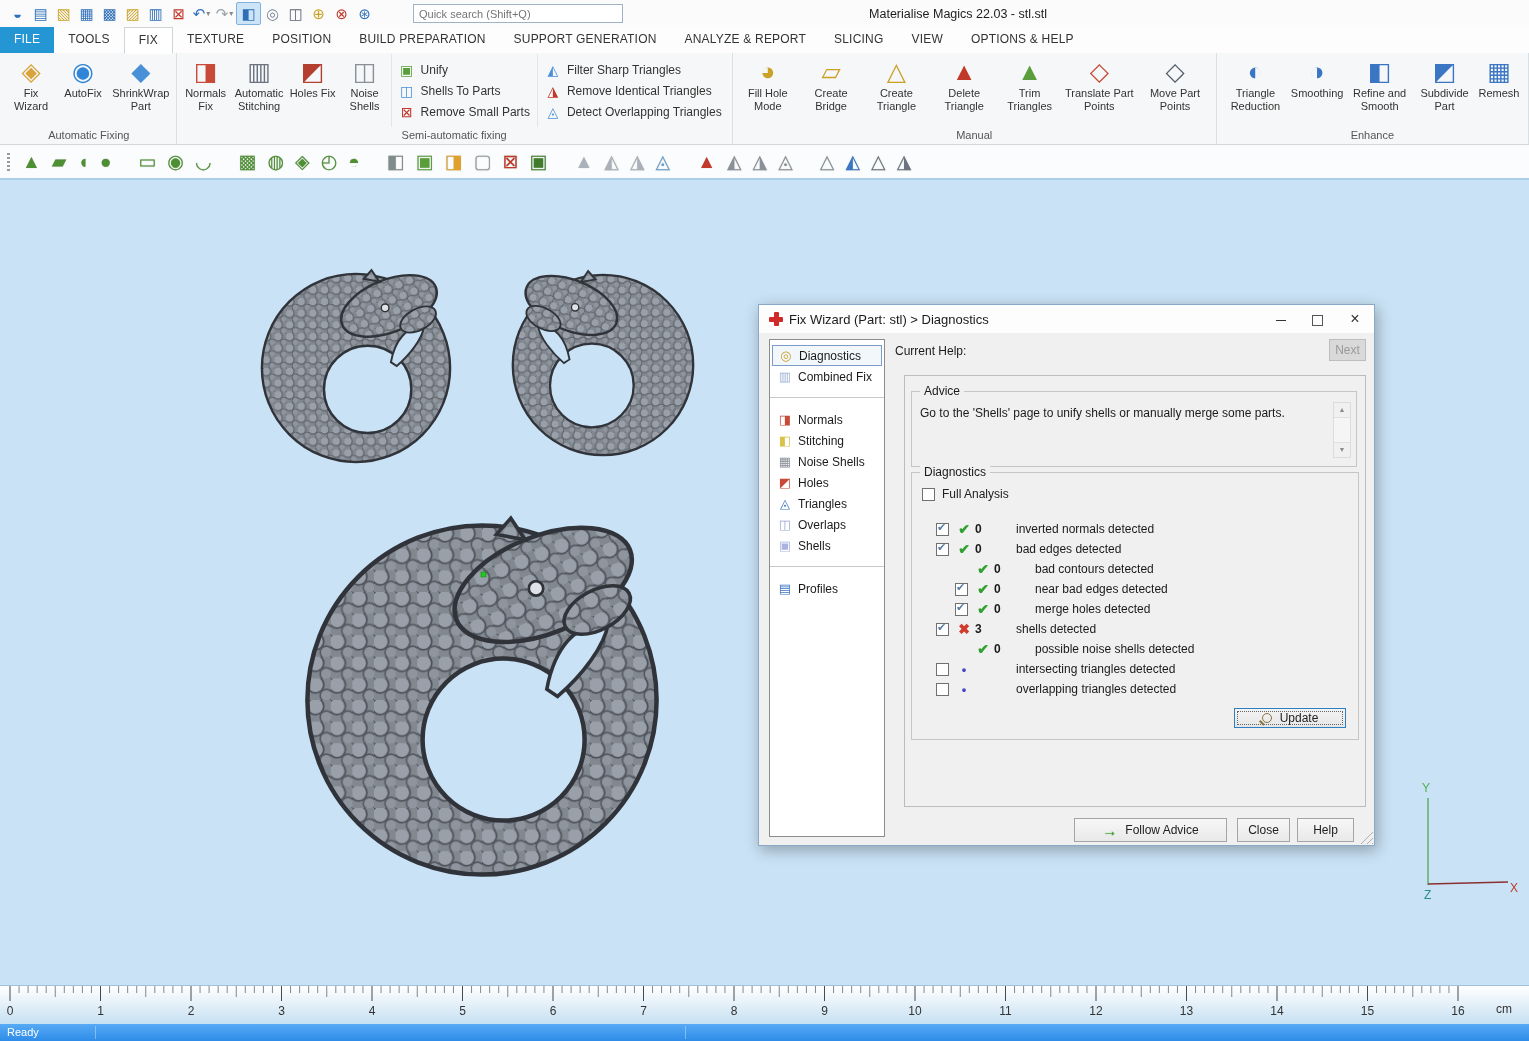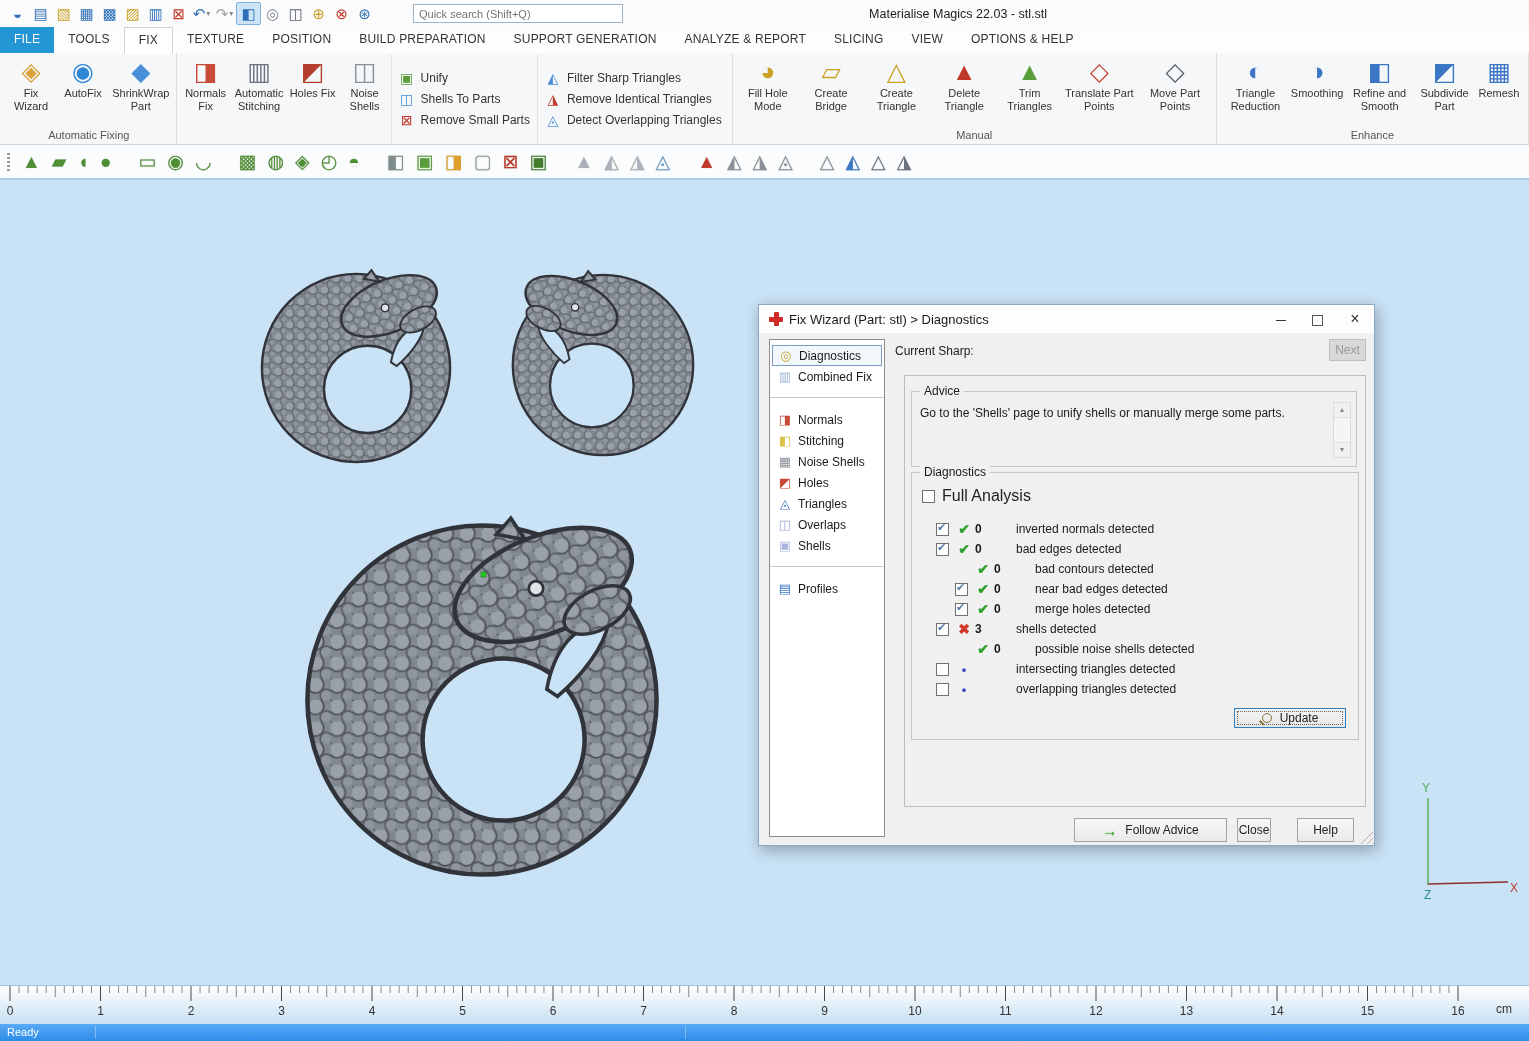--- a/index.html
+++ b/index.html
@@ -88,21 +88,21 @@
   .gbox{position:absolute;border:1px solid #c6c6c6;box-sizing:border-box;}
   .glegend{position:absolute;top:-8px;left:8px;background:#f0f0f0;padding:0 4px;font-size:12px;color:#1a1a1a;}
   .gadvice{left:152px;top:86px;width:446px;height:76px;}
   .advtext{position:absolute;left:8px;top:14px;right:28px;font-size:12px;color:#1a1a1a;}
   .vscroll{position:absolute;right:5px;top:10px;bottom:8px;width:16px;border:1px solid #dcdcdc;background:#f5f5f5;}
   .vscroll .up,.vscroll .dn{position:absolute;left:0;right:0;height:14px;text-align:center;font-size:7px;color:#8a8a8a;line-height:14px;background:#f0f0f0;}
   .vscroll .up{top:0;border-bottom:1px solid #e0e0e0;} .vscroll .dn{bottom:0;border-top:1px solid #e0e0e0;}
 
   .gdiag{left:152px;top:167px;width:448px;height:268px;}
   .cbx{display:inline-block;width:13px;height:13px;background:#fff;border:1px solid #707070;box-sizing:border-box;position:relative;}
-  .fullrow{position:absolute;left:10px;top:14px;display:flex;align-items:center;gap:7px;font-size:16px;}
+  .fullrow{position:absolute;left:10px;top:14px;display:flex;align-items:center;gap:7px;font-size:12px;}
   .drows{position:absolute;left:0;top:46px;right:0;}
   .drow{display:flex;align-items:center;height:20px;font-size:12px;}
   .dcb{margin-left:24px;flex:none;}
   .sub .dcb{margin-left:43px;}
   .nocb .dcb{visibility:hidden;}
   .dcb.on::after{content:"✔";position:absolute;left:0px;top:-3px;font-size:11px;color:#5a7ca6;}
   .dstat{width:22px;text-align:center;margin-left:4px;font-weight:bold;flex:none;}
   .ok .dstat::after{content:"✔";color:#2fa12f;font-size:14px;}
   .error .dstat::after{content:"✖";color:#d03a2b;font-size:14px;}
   .dot .dstat::after{content:"•";color:#4848c8;font-size:13px;}
@@ -112,21 +112,21 @@
   .updatebtn{position:absolute;left:475px;top:403px;width:112px;height:20px;background:linear-gradient(#f4f4f4,#e6e6e6);
              border:1px solid #2d7fc1;outline:1px dotted #666;outline-offset:-4px;box-sizing:border-box;
              display:flex;align-items:center;justify-content:center;gap:8px;font-size:12px;}
   .mag{width:8px;height:8px;border:1.6px solid #8a7340;border-radius:50%;position:relative;flex:none;}
   .mag::after{content:"";position:absolute;width:6px;height:1.6px;background:#8a7340;transform:rotate(45deg);left:-4px;top:8px;}
 
   .btn{position:absolute;height:24px;background:linear-gradient(#f7f7f7,#e9e9e9);border:1px solid #a5a5a5;box-sizing:border-box;
        font-size:12px;display:flex;align-items:center;justify-content:center;gap:8px;}
   .bfollow{left:315px;top:513px;width:153px;}
   .bfollow .garrow{color:#3fae29;font-weight:bold;font-size:15px;text-shadow:0 0 1px #2a7d1a;}
-  .bclose{left:478px;top:513px;width:34px;}
+  .bclose{left:478px;top:513px;width:53px;}
   .bhelp{left:538px;top:513px;width:57px;}
   .rgrip{position:absolute;right:1px;bottom:1px;width:14px;height:14px;
          background:repeating-linear-gradient(135deg,transparent 0 3px,#b0b0b0 3px 4px);
          clip-path:polygon(100% 0,100% 100%,0 100%);}
 </style>
 </head>
 <body>
 
 <div class="app">
 
@@ -235,20 +235,21 @@
             <div class="rsitem">
               <span class="sicn" style="color: rgb(192, 57, 43);">◮</span>
               <span>Remove Identical Triangles</span>
             </div>
             <div class="rsitem">
               <span class="sicn" style="color: rgb(74, 144, 217);">◬</span>
               <span>Detect Overlapping Triangles</span>
             </div>
           </div>
       </div>
+      <div class="rglabel">Semi-automatic fixing</div>
     </div>
     <div class="rgroup">
       <div class="rbody">
         <div class="rbig">
 
         <div class="rbtn">
               <span class="ricn" style="color: rgb(201, 162, 39);">◕</span>
               <span class="rlbl">Fill Hole Mode</span>
             </div>
             <div class="rbtn">
@@ -432,21 +433,21 @@
         <div class="sitem sep">
           <span class="sico" style="color: rgb(170, 180, 222);">▣</span>
           <span class="slbl">Shells</span>
         </div>
         <div class="sitem gap">
           <span class="sico" style="color: rgb(59, 118, 196);">▤</span>
           <span class="slbl">Profiles</span>
         </div>
       </div>
 
-    <span class="cplabel">Current Sharp:</span>
+    <span class="cplabel">Current Help:</span>
     <div class="nextbtn">Next</div>
 
     <div class="dpanel"></div>
 
     <div class="gbox gadvice">
       <span class="glegend">Advice</span>
       <div class="advtext">Go to the 'Shells' page to unify shells or manually merge some parts.</div>
       <div class="vscroll">
         <span class="up">▲</span>
         <span class="dn">▼</span>

